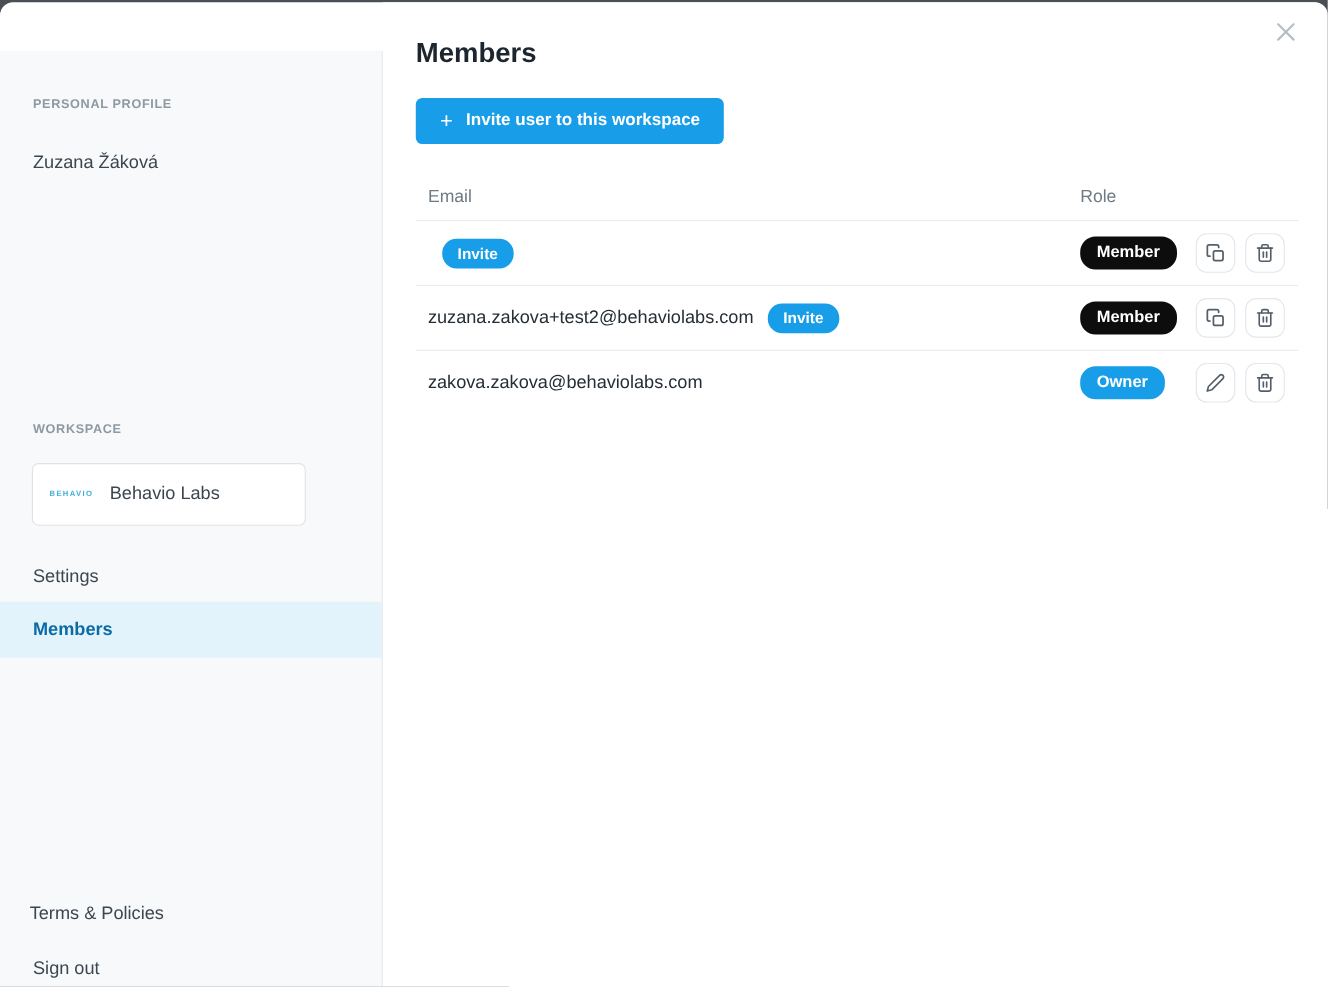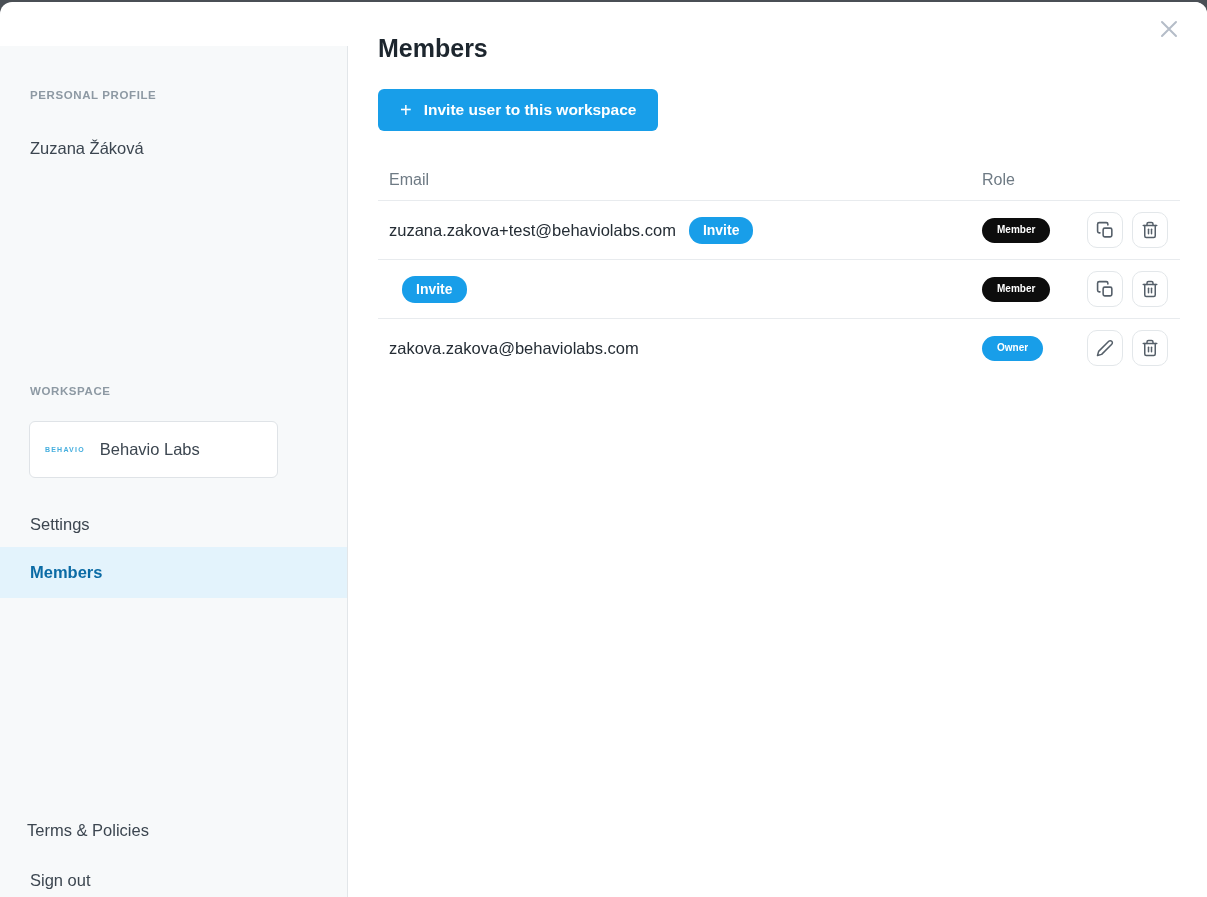--- a/index.html
+++ b/index.html
@@ -92,21 +92,21 @@
     display:flex; align-items:center;
   }
   .invite-badge {
     margin-left:13px; background:#189ee9; color:#ffffff;
     font-size:14px; font-weight:bold; line-height:1;
     padding:6px 14px 7px; border-radius:13px; cursor:pointer; border:none;
     font-family:"Liberation Sans", sans-serif;
   }
   .role-badge {
     position:absolute; left:604px;
-    color:#ffffff; font-size:10px; font-weight:bold; line-height:1;
+    color:#ffffff; font-size:15px; font-weight:bold; line-height:1;
     padding:7px 15px 8px; border-radius:14px;
   }
   .role-dark { background:#0d0d0d; }
   .role-blue { background:#189ee9; }
   .actions {
     position:absolute; right:12px; display:flex; gap:9px;
   }
   .icon-btn {
     width:36px; height:36px; background:#ffffff;
     border:1px solid #e3e7ea; border-radius:10px; cursor:pointer;
@@ -156,21 +156,20 @@
 
     <div class="table">
 
       <div class="thead">
         <div class="th th-email">Email</div>
         <div class="th th-role">Role</div>
       </div>
 
       <div class="trow">
         <div class="email-cell">
-          <span>zuzana.zakova+test@behaviolabs.com</span>
           <button class="invite-badge">Invite</button>
         </div>
         <span class="role-badge role-dark">Member</span>
         <div class="actions">
           <button class="icon-btn">
             <span>
               <svg width="19" height="19" viewBox="0 0 24 24" fill="none" stroke="#555f69" stroke-width="2" stroke-linecap="round" stroke-linejoin="round">
                 <rect x="9" y="9" width="11" height="11" rx="2"></rect>
                 <path d="M5 15H4a2 2 0 0 1-2-2V4a2 2 0 0 1 2-2h9a2 2 0 0 1 2 2v1"></path>
               </svg>
@@ -185,20 +184,21 @@
                 <path d="M10 11v6"></path>
                   <path d="M14 11v6"></path>
               </svg>
             </span>
           </button>
         </div>
       </div>
 
       <div class="trow">
         <div class="email-cell">
+          <span>zuzana.zakova+test2@behaviolabs.com</span>
           <button class="invite-badge">Invite</button>
         </div>
         <span class="role-badge role-dark">Member</span>
         <div class="actions">
           <button class="icon-btn">
             <span>
               <svg width="19" height="19" viewBox="0 0 24 24" fill="none" stroke="#555f69" stroke-width="2" stroke-linecap="round" stroke-linejoin="round">
                 <rect x="9" y="9" width="11" height="11" rx="2"></rect>
                 <path d="M5 15H4a2 2 0 0 1-2-2V4a2 2 0 0 1 2-2h9a2 2 0 0 1 2 2v1"></path>
               </svg>

